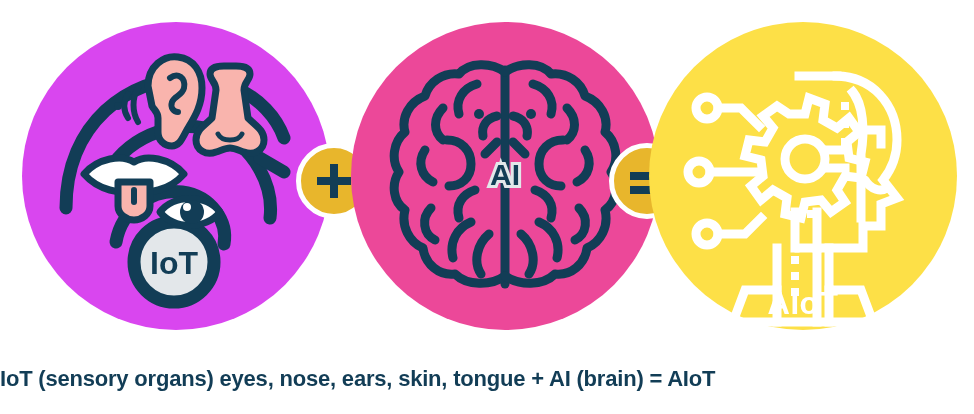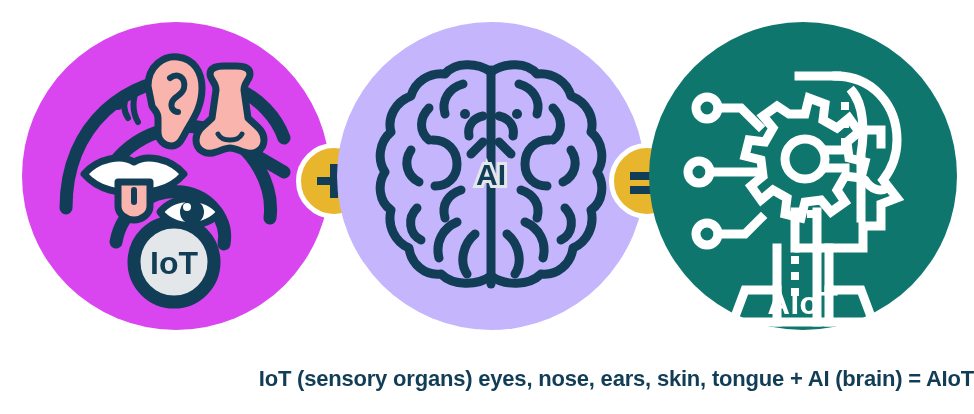--- a/index.html
+++ b/index.html
@@ -25,22 +25,22 @@
 
   
   .circle {
     position: absolute;
     top: 22px;
     width: 308px;
     height: 308px;
     border-radius: 50%;
   }
   .circle-iot   { left: 22px;  background: #d946ef; }
-  .circle-ai    { left: 337px; background: #c4b5fd; }
-  .circle-aiot  { left: 649px; background: #0f766e; }
+  .circle-ai    { left: 351px; background: #ec4899; }
+  .circle-aiot  { left: 649px; background: #fde047; }
 
   .circle-art {
     position: absolute;
     left: 0;
     top: 0;
     width: 308px;
     height: 308px;
   }
 
   
@@ -60,21 +60,21 @@
   .op-plus  { left: 296px; }
   .op-equal { left: 609px; }
   .op svg { display: block; }
 
   
   .caption {
     position: absolute;
     left: 0;
     top: 366px;
     width: 974px;
-    text-align: right;
+    text-align: left;
     font-size: 22px;
     font-weight: bold;
     color: #123d56;
     letter-spacing: -0.2px;
     white-space: nowrap;
   }
 
   
 </style>
 </head>

